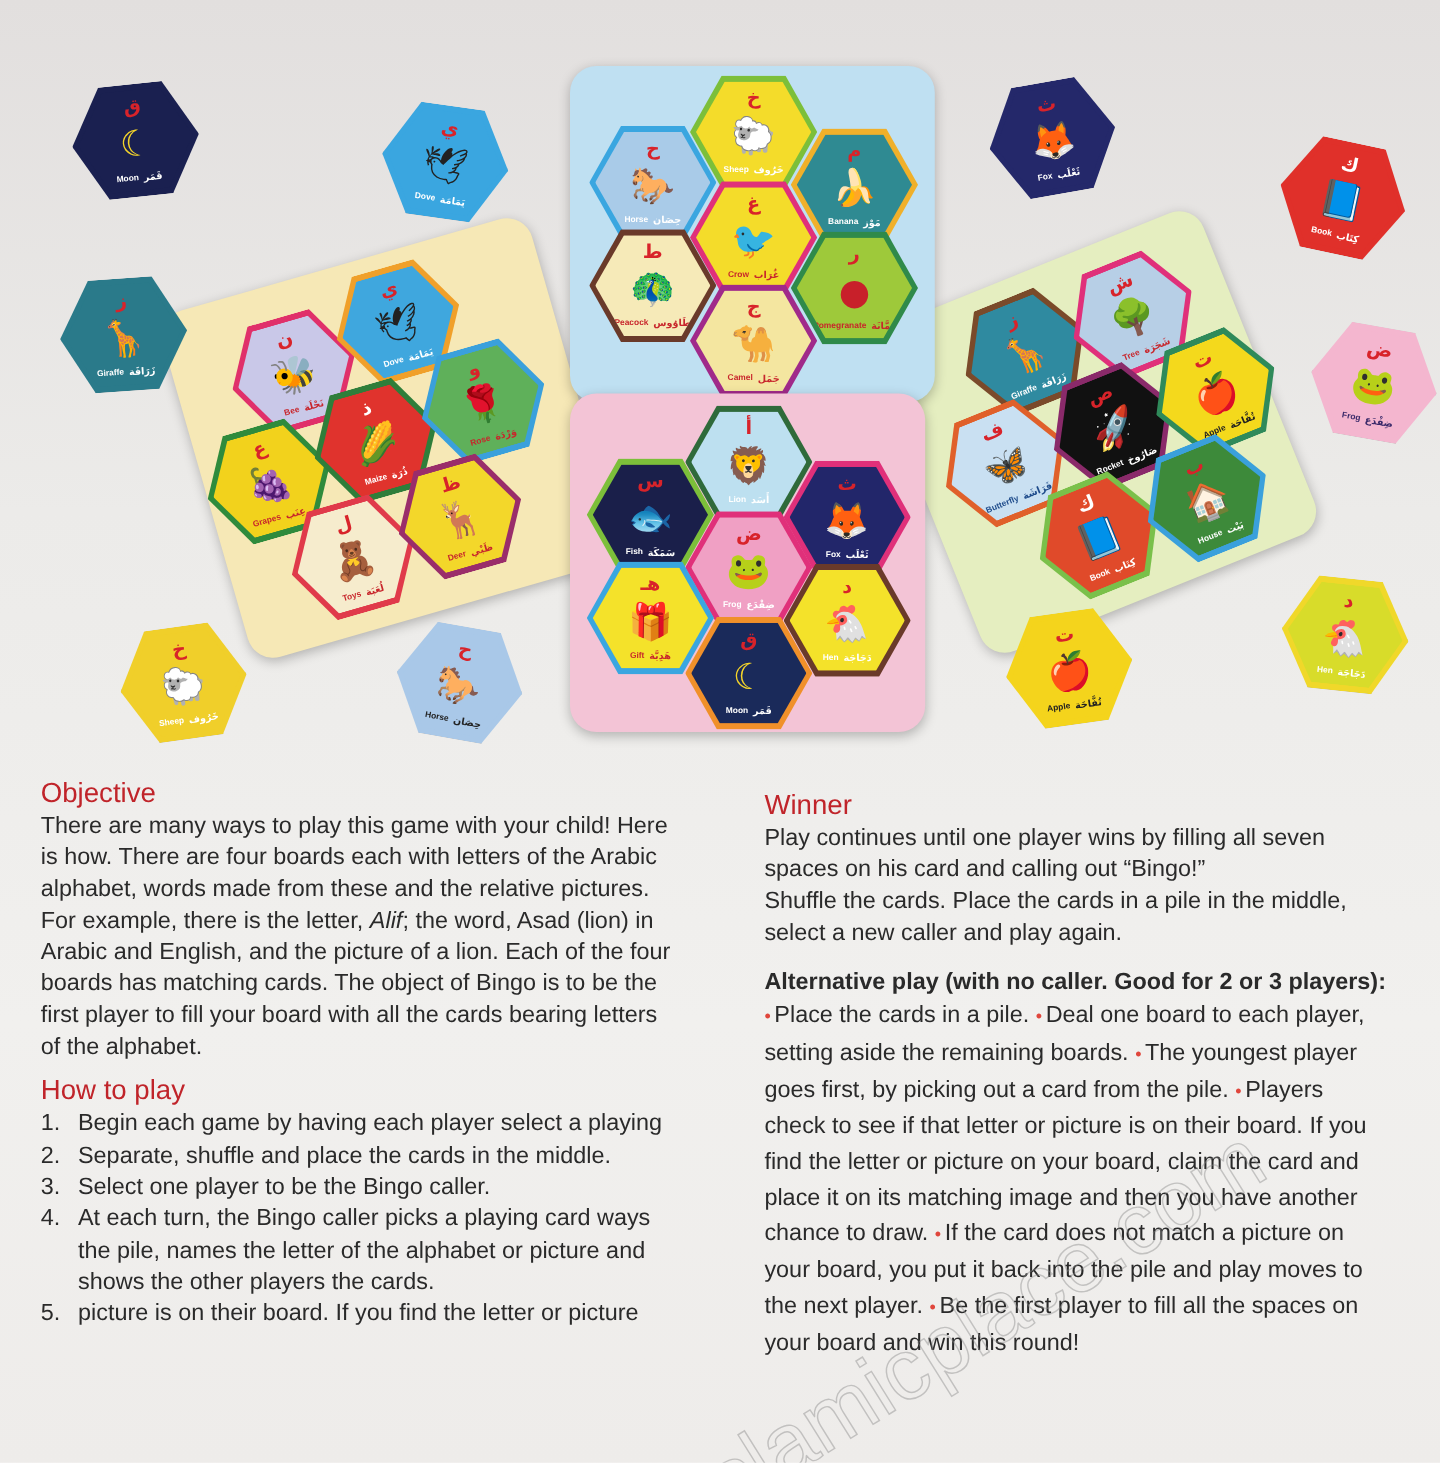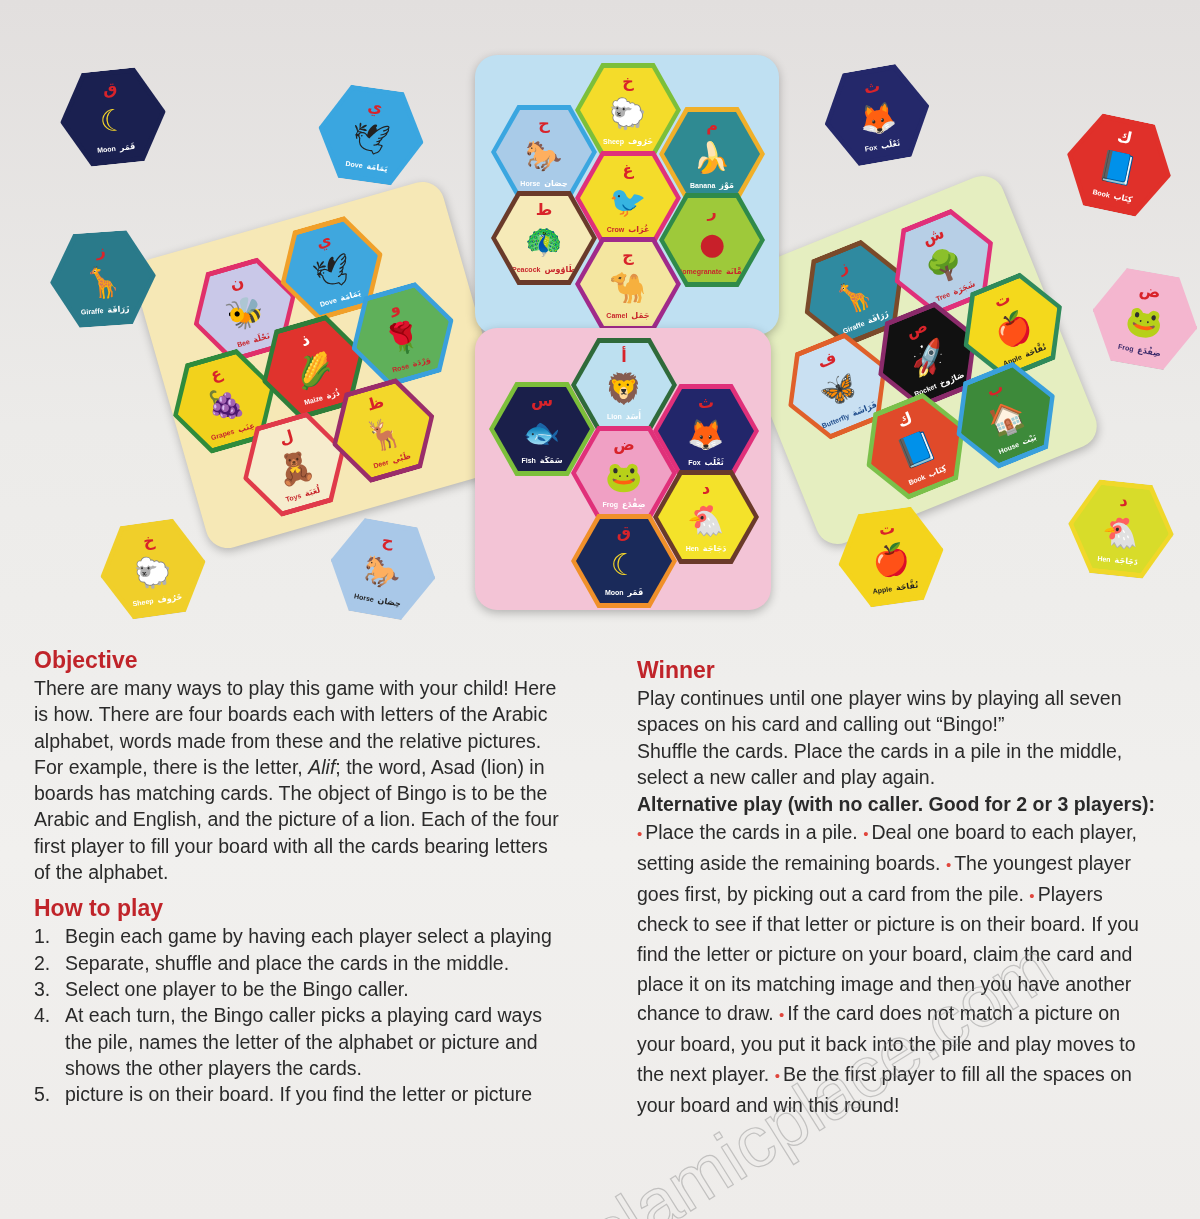--- a/index.html
+++ b/index.html
@@ -43,29 +43,29 @@
   }
   .hex .cap .ar { font-family: "DejaVu Sans", sans-serif; font-size: 8px; }
 
   .tile { box-shadow: 0 2px 6px rgba(0,0,0,0.3); }
 
   
   .col { position: absolute; font-size: 19.5px; line-height: 26.3px; color: #2a2a2a; }
   .col-left { left: 34px; top: 646px; width: 580px; }
   .col-right { left: 637px; top: 643px; width: 545px; }
   h2.sec {
-    font-weight: bold; color: #c0242a; font-size: 23px; line-height: 28px;
+    font-weight: normal; color: #c0242a; font-size: 23px; line-height: 28px;
     margin-bottom: 1px;
   }
   .para { margin-bottom: 0; }
   ol.steps { list-style: none; }
   ol.steps li { display: flex; }
   ol.steps li .num { width: 31px; flex: none; }
   .cont { padding-left: 31px; }
-  .alt-title { font-weight: bold; line-height: 28px; }
+  .alt-title { font-weight: bold; margin-top: 14px; line-height: 28px; }
   .alt-body { line-height: 29.7px; }
   .bullet { color: #e0463c; font-size: 15px; padding: 0 3px 0 0; }
 
   .watermark {
     position: absolute; left: 700px; top: 1030px;
     font-size: 72px; color: transparent;
     -webkit-text-stroke: 1.2px rgba(140,140,140,0.45);
     transform: rotate(-32deg); transform-origin: left top;
     font-family: "Liberation Sans", sans-serif; white-space: nowrap;
     pointer-events: none; top: 1215px; left: 560px;
@@ -336,20 +336,30 @@
       <div class="hex" style="left:96px;top:98px;background:#e0307a;">
         <div class="inner" style="background:#f0a0c4;">
           <span class="letter">ض</span>
           <span class="pic">🐸</span>
           <span class="cap">
               <span>Frog</span>
               <span class="ar">ضِفْدَع</span>
             </span>
         </div>
       </div>
+      <div class="hex" style="left:14px;top:140px;background:#3aa6e0;">
+        <div class="inner" style="background:#f4e22a;">
+          <span class="letter">هـ</span>
+          <span class="pic">🎁</span>
+          <span class="cap" style="color:#c8262c">
+              <span>Gift</span>
+              <span class="ar">هَدِيَّة</span>
+            </span>
+        </div>
+      </div>
       <div class="hex" style="left:178px;top:142px;background:#6a3a2a;">
         <div class="inner" style="background:#f4e22a;">
           <span class="letter">د</span>
           <span class="pic">🐔</span>
           <span class="cap">
               <span>Hen</span>
               <span class="ar">دَجَاجَة</span>
             </span>
         </div>
       </div>
@@ -468,22 +478,22 @@
   </div>
 </div>
 
 <div class="col col-left">
   <h2 class="sec">Objective</h2>
   <div class="para">
     <div>There are many ways to play this game with your child!  Here</div>
     <div>is how. There are four boards each with letters of the Arabic</div>
     <div>alphabet, words made from these and the relative pictures.</div>
     <div><span>For example, there is the letter, </span><em>Alif</em><span>; the word, Asad (lion) in</span></div>
+    <div>Arabic and English, and the picture of a lion. Each of the four</div>
     <div>boards has  matching cards. The object of Bingo is to be the</div>
-    <div>Arabic and English, and the picture of a lion. Each of the four</div>
     <div>first player to fill your board with all the cards bearing letters</div>
     <div>of the alphabet.</div>
   </div>
 
   <h2 class="sec" style="margin-top:9px">How to play</h2>
   <ol class="steps">
     <li>
       <span class="num">1.</span>
       <span>
         <div>Begin each game by having each player select a playing</div>
@@ -515,21 +525,21 @@
         <div>picture is on their board. If you find the letter or picture</div>
       </span>
     </li>
   </ol>
 </div>
 
 <div class="col col-right">
 
   <h2 class="sec" style="margin-top:13px">Winner</h2>
   <div class="para">
-    <div>Play continues until one player wins by playing all seven</div>
+    <div>Play continues until one player wins by filling all seven</div>
     <div>spaces on his card and calling out “Bingo!”</div>
     <div>Shuffle the cards. Place the cards in a pile in the middle,</div>
     <div>select a new caller and play again.</div>
   </div>
 
   <div class="alt-title">Alternative play (with no caller. Good for 2 or 3 players):</div>
   <div class="alt-body">
     <div><span class="bullet">•</span><span>Place the cards in a pile. </span><span class="bullet">•</span><span>Deal one board to each player,</span></div>
     <div><span>setting aside the remaining boards. </span><span class="bullet">•</span><span>The youngest player</span></div>
     <div><span>goes first, by picking out a card from the pile. </span><span class="bullet">•</span><span>Players</span></div>

